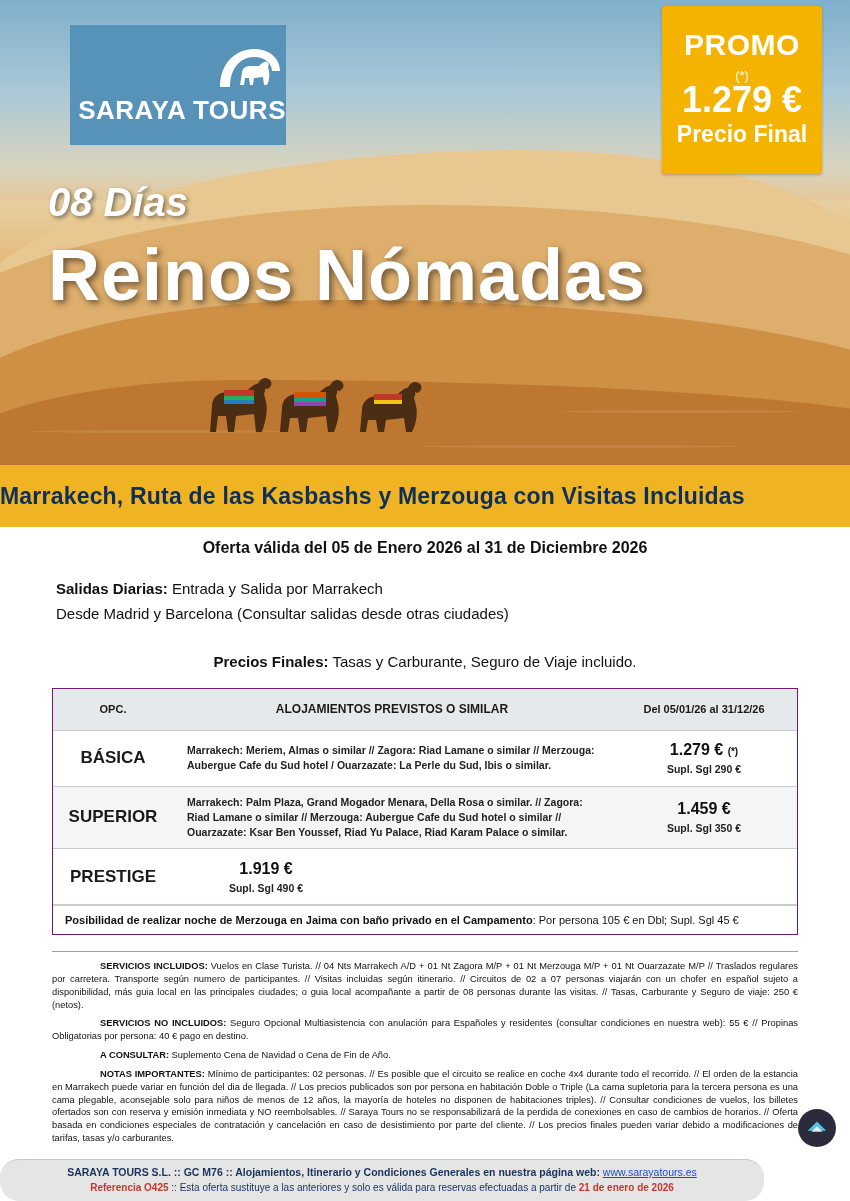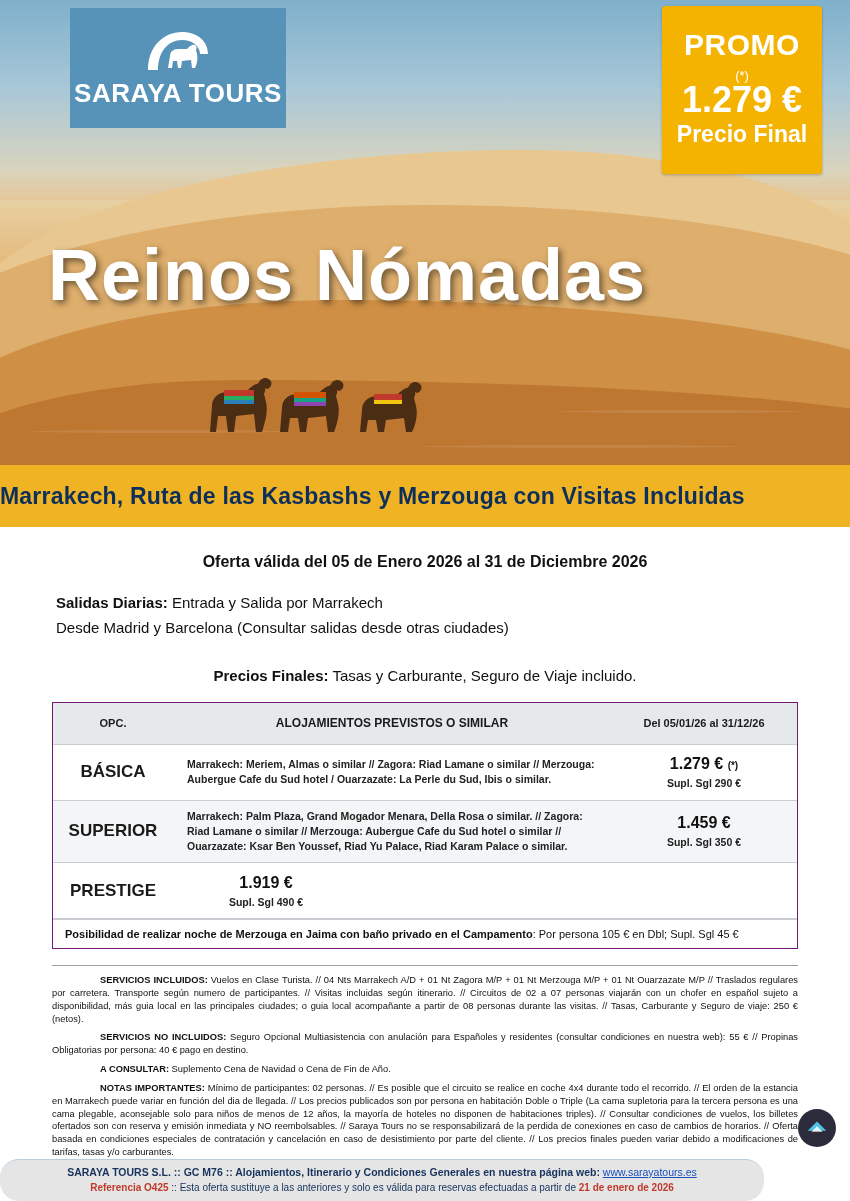--- a/index.html
+++ b/index.html
@@ -47,23 +47,23 @@
   }
   .ripple {
     position: absolute;
     background: rgba(255,255,255,0.10);
     height: 3px;
     border-radius: 50%;
   }
 
   
   .logo-box {
-    position: absolute; left: 70px; top: 8px; width: 216px; height: 120px;
+    position: absolute; left: 70px; top: 25px; width: 216px; height: 120px;
     background: #5793b8;
-    display: flex; flex-direction: column; align-items: center; justify-content: center;
+    display: flex; flex-direction: column; align-items: flex-end; justify-content: center;
   }
   .logo-mark { width: 72px; height: 48px; margin-bottom: 2px; }
   .logo-text {
     color: #ffffff; font-weight: bold; font-size: 26px; letter-spacing: 0.5px;
     font-family: "Liberation Sans", sans-serif;
   }
 
   
   .promo {
     position: absolute; right: 28px; top: 6px; width: 160px; height: 168px;
@@ -101,21 +101,21 @@
   }
   .band-text {
     color: #0d2f5c; font-weight: bold; font-size: 23px; text-align: center;
     letter-spacing: 0.2px;
   }
 
   
   .content { padding: 0 0 0 0; }
   .offer-valid {
     text-align: center; font-weight: bold; font-size: 16px; color: #111;
-    margin-top: 26px;
+    margin-top: 12px;
   }
   .departures {
     margin-top: 20px; padding-left: 56px; font-size: 15px; color: #111;
     line-height: 1.65;
   }
   .departures b { font-weight: bold; }
 
   .final-prices {
     text-align: center; font-size: 15px; color: #111; margin-top: 26px;
   }
@@ -228,20 +228,21 @@
     <div class="logo-text">SARAYA TOURS</div>
   </div>
 
   <div class="promo">
     <div class="promo-title">PROMO</div>
     <div class="promo-ast">(*)</div>
     <div class="promo-price">1.279 €</div>
     <div class="promo-final">Precio Final</div>
   </div>
 
+  <div class="hero-days">08 Días</div>
   <div class="hero-title">Reinos Nómadas</div>
 </div>
 
 <div class="band">
   <div class="band-text">Marrakech, Ruta de las Kasbashs y Merzouga con Visitas Incluidas</div>
 </div>
 
 <div class="content">
 
   <div class="offer-valid">Oferta válida del 05 de Enero 2026 al 31 de Diciembre 2026</div>

